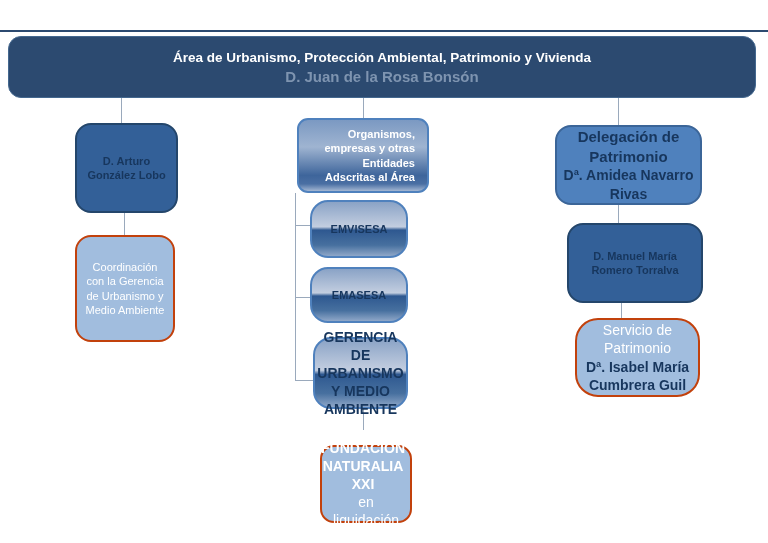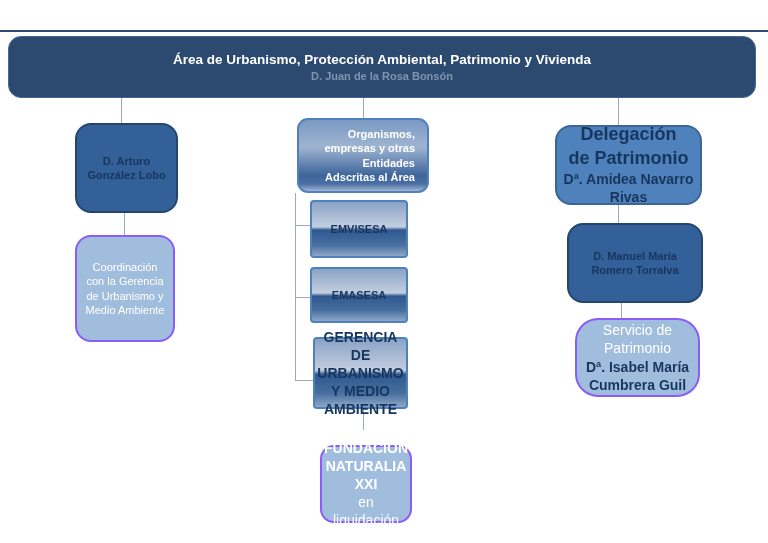--- a/index.html
+++ b/index.html
@@ -8,43 +8,43 @@
     font-family:"Liberation Sans",sans-serif;
   }
   .topline{position:absolute;left:0;top:30px;width:768px;height:2px;background:#2C4A70;}
   .header-box{
     position:absolute;left:8px;top:36px;width:748px;height:62px;
     background:#2C4A70;border:1px solid #44688F;border-radius:13px;
     display:flex;flex-direction:column;align-items:center;justify-content:center;
     box-sizing:border-box;gap:3px;
   }
   .header-title{color:#ffffff;font-size:13.5px;font-weight:bold;text-align:center;}
-  .header-subtitle{color:#7E94B0;font-size:11px;font-weight:bold;text-align:center;}
+  .header-subtitle{color:#7E94B0;font-size:15px;font-weight:bold;text-align:center;}
 
   .node{
     position:absolute;box-sizing:border-box;border-radius:16px;
     display:flex;flex-direction:column;align-items:center;justify-content:center;
     text-align:center;line-height:1.3;
   }
   .dark-steel{background:#336098;border:2px solid #24466B;}
   .medium-blue{background:#4F81BD;border:2px solid #3B6598;}
-  .light-blue{background:#A1BDDE;border:2px solid #8b5cf6;}
+  .light-blue{background:#A1BDDE;border:2px solid #c2410c;align-items:flex-end;}
   .gel{
     background:linear-gradient(180deg,#8AA3C6 0%,#C3CEE0 46%,#2E5890 52%,#47709F 80%,#8FA7C8 100%);
-    border:2px solid #4F81BD;border-radius:4px;
+    border:2px solid #4F81BD;border-radius:18px;
   }
   .gel-parent{
     background:linear-gradient(180deg,#7B99C2 0%,#9FB4D1 38%,#3E659B 78%,#4A6FA3 90%,#A3B6D2 100%);
     border:2px solid #4F81BD;border-radius:11px;text-align:right;
   }
   .t-navy{color:#17365D;font-weight:bold;}
   .t-white{color:#ffffff;}
   .fs11{font-size:11px;}
   .fs105{font-size:14px;}
-  .fs12{font-size:18px;text-align:center;}
+  .fs12{font-size:15px;text-align:center;}
   .conn{position:absolute;background:#9AA9BC;}
   .v{width:1px;}
   .h{height:1px;}
 </style>
 </head>
 <body>
 
 <div class="stage">
 
   <div class="topline"></div>

